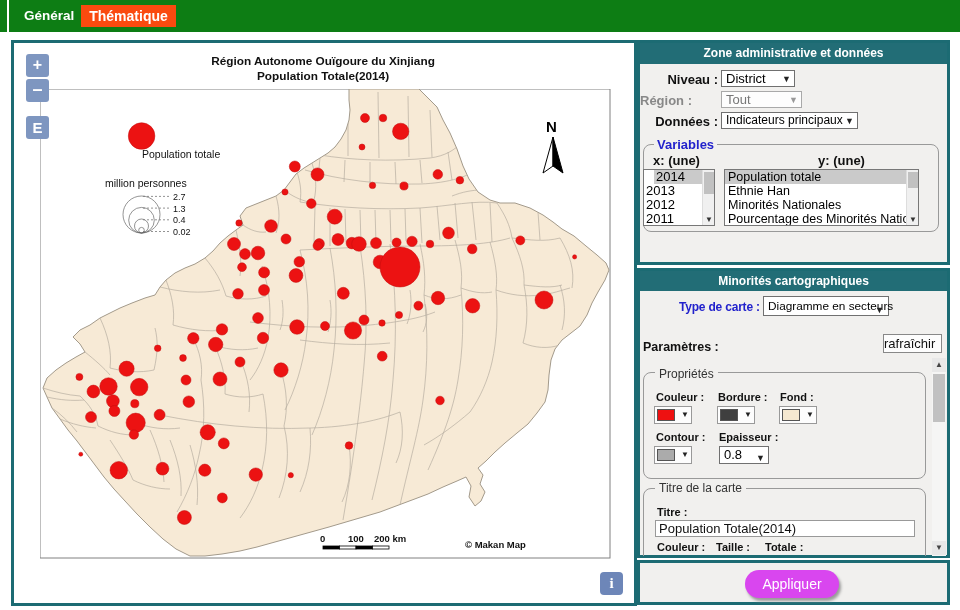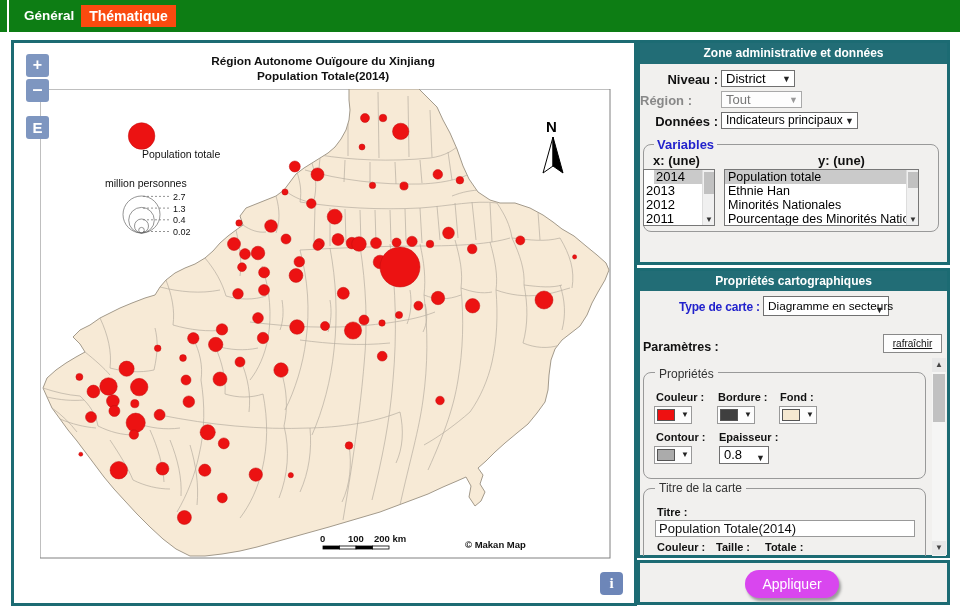--- a/index.html
+++ b/index.html
@@ -301,26 +301,26 @@
     <div style="padding-left:3px;">Ethnie Han</div>
     <div style="padding-left:3px;">Minorités Nationales</div>
     <div style="padding-left:3px;">Pourcentage des Minorités Nationa</div>
 <div class="abs" style="right:0;top:0;width:12px;height:55px;background:#f0f0f0;border-left:1px solid #ddd;">
 <div class="abs" style="left:1px;top:2px;width:10px;height:16px;background:#c1c1c1;"></div>
 <div class="abs" style="left:0px;bottom:0px;font-size:8px;color:#333;line-height:10px;text-align:center;width:12px;">▼</div>
     </div>
 </div>
 
 <div class="sec" style="top:268px;height:290px;">
-<div class="sechdr" style="height:20px;line-height:20px;">Propriétés cartographiques</div>
+<div class="sechdr" style="height:20px;line-height:20px;">Minorités cartographiques</div>
 </div>
 <div class="lbl" style="left:679px;top:300px;color:#2222cc;font-size:12px;letter-spacing:-0.2px;">Type de carte :</div>
 <div class="sel" style="left:763px;top:296px;width:126px;height:20px;line-height:18px;white-space:nowrap;font-size:11.8px;">Diagramme en secteurs<span class="ar" style="top:4px;right:4px;">▼</span></div>
 <div class="lbl" style="left:643px;top:340px;font-size:12.5px;">Paramètres :</div>
-<div class="abs" style="left:883px;top:334px;width:59px;height:19px;background:#fdfdfd;border:1px solid #888;font-size:10px;text-align:center;line-height:17px;color:#111;text-decoration:underline;">rafraîchir</div>
+<div class="abs" style="left:883px;top:334px;width:59px;height:19px;background:#fdfdfd;border:1px solid #888;font-size:13px;text-align:left;line-height:17px;color:#111;">rafraîchir</div>
 <div class="abs" id="scroll2" style="left:640px;top:357px;width:307px;height:199px;overflow:hidden;">
  <div class="abs" style="left:3px;top:15px;width:283px;height:107px;border:1px solid #999;border-radius:8px;"></div>
  <div class="abs" style="left:15px;top:10px;background:#f1f0ee;padding:0 4px;font-size:12px;color:#333;">Propriétés</div>
  <div class="lbl" style="left:16px;top:34px;">Couleur :</div>
  <div class="lbl" style="left:78px;top:34px;">Bordure :</div>
  <div class="lbl" style="left:140px;top:34px;">Fond :</div>
  <div class="cdd" style="left:14px;top:49px;">
       <span class="sw" style="background:#ee1111;"></span>
       <span class="ca">▼</span>
     </div>

